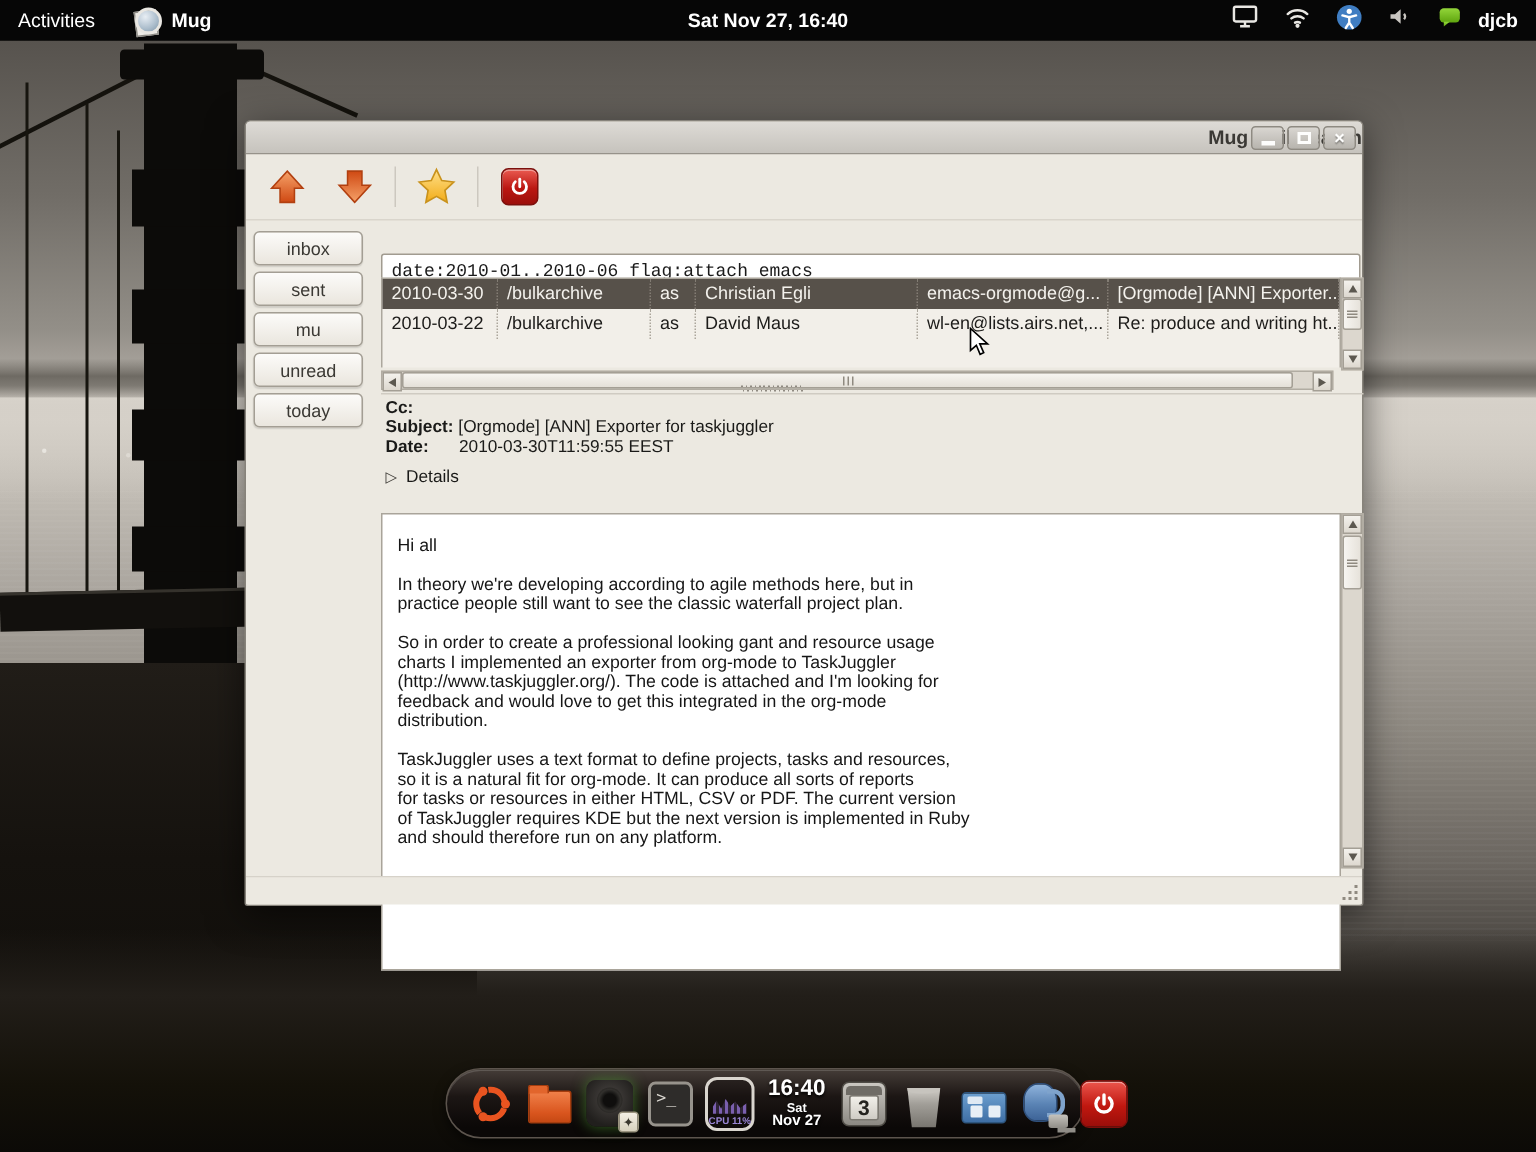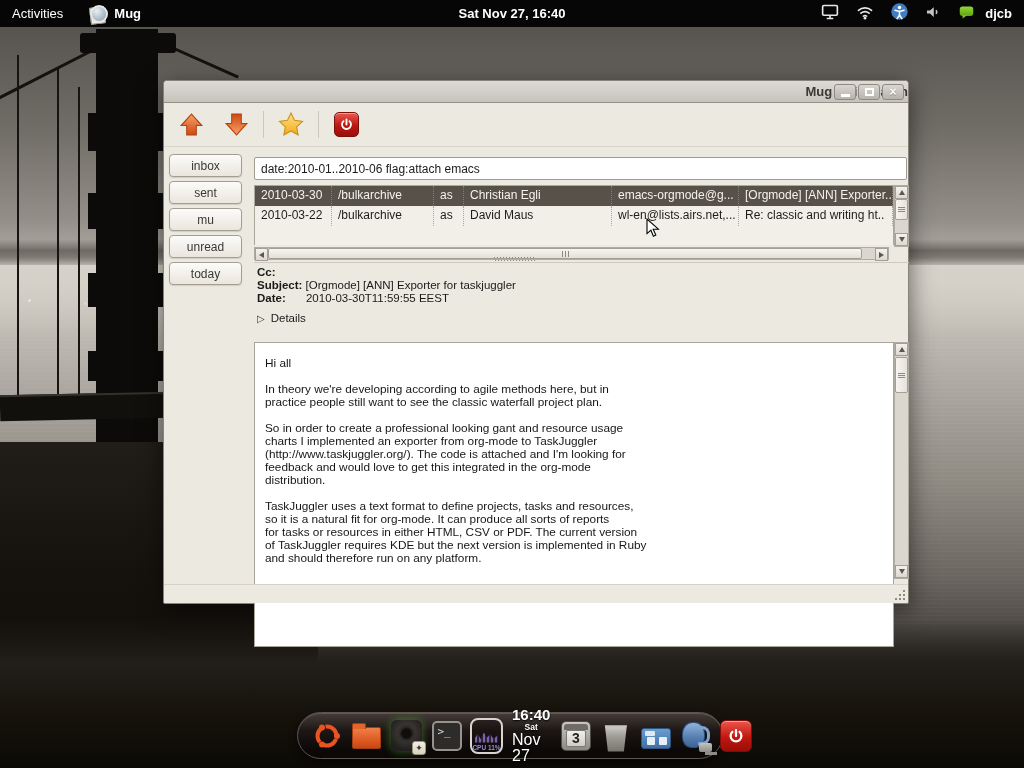--- a/index.html
+++ b/index.html
@@ -61,22 +61,22 @@
   .tbtn{width:36px;height:34px;display:flex;align-items:center;justify-content:center;border-radius:3px}
   .tsep{width:1px;height:27px;background:#ccc8bf}
   .pwrbtn{width:25px;height:25px;border-radius:5px;border:1px solid #7c100d;
     background:linear-gradient(180deg,#ea5a50,#bb1712 55%,#9c0f0b);display:flex;align-items:center;justify-content:center;
     box-shadow:inset 0 1px 0 rgba(255,255,255,.4)}
 
   .sbtn{position:absolute;left:5px;width:73px;height:23px;border:1px solid #a39e94;border-radius:4px;
     background:linear-gradient(180deg,#fcfbf9,#eae6de);font-size:12px;color:#3b3934;
     display:flex;align-items:center;justify-content:center;box-shadow:0 1px 1px rgba(0,0,0,.12)}
 
-  .entry{position:absolute;left:90px;top:76px;width:653px;height:23px;border:1px solid #a19b90;border-radius:2px;
-    background:#fff;font-size:12px;padding:4px 6px;font-family:Liberation Sans, sans-serif;color:#1b1b1b;outline:none}
+  .entry{position:absolute;left:90px;top:88px;width:653px;height:23px;border:1px solid #a19b90;border-radius:2px;
+    background:#fff;font-size:12px;padding:4px 6px;font-family:Liberation Mono, monospace;color:#1b1b1b;outline:none}
 
   .listwrap{position:absolute;left:90px;top:104px;width:640px;height:60px;background:#f2efe9;border:1px solid #aca79d;border-bottom:0}
   .lrow{display:flex;height:20px;font-size:12px}
   .lhead .lc{background:linear-gradient(180deg,#f0ede6,#e1ddd4);border-right:1px solid #c6c2b9;border-bottom:1px solid #b2ada4;color:#2e2c28;line-height:18px}
   .lc{padding-left:6px;overflow:hidden;white-space:nowrap;line-height:19px}
   .c0{width:77px}.c1w{width:102px}.c2w{width:30px}.c3w{width:148px}.c4w{width:127px}.c5w{width:154px}
   .ldata .lc{border-right:1px dotted #aba69c;color:#1d1c1a}
   .ldata.sel{background:#57514a}
   .ldata.sel .lc{color:#f4f2ed;border-right:1px dotted #837d74}
 
@@ -135,21 +135,21 @@
   .term{width:30px;height:30px;background:#2e2c2a;border:2px solid #97938c;border-radius:5px;
     font-family:"DejaVu Sans Mono",monospace;font-size:11px;color:#dcd9d3;padding:2px 0 0 4px}
   .cpu{width:34px;height:36px;border:2px solid #d9d5ce;border-radius:8px;position:relative;background:rgba(20,16,14,.4)}
   .cpu-bars{position:absolute;left:3px;right:3px;bottom:9px;height:11px;
     background:repeating-linear-gradient(90deg,#7a5fae 0 2px,rgba(122,95,174,.25) 2px 4px);
     clip-path:polygon(0 60%,12% 20%,25% 70%,38% 10%,52% 55%,66% 25%,80% 65%,100% 35%,100% 100%,0 100%)}
   .cpu-label{position:absolute;left:0;right:0;bottom:1px;text-align:center;font-size:6.5px;color:#9a86d6;font-weight:bold}
   .dclock{display:flex;flex-direction:column;align-items:center;color:#fff;line-height:1;text-shadow:0 1px 2px #000;margin:0 2px}
   .dtime{font-size:15px;font-weight:bold}
   .dday{font-size:8.5px;font-weight:bold;margin-top:1px}
-  .ddate{font-size:16px;font-weight:normal;margin-top:0}
+  .ddate{font-size:10px;font-weight:bold;margin-top:0}
   .cal{width:30px;height:30px;border-radius:5px;border:1px solid #4f4c46;background:linear-gradient(180deg,#cac7c1,#8c8983);position:relative;display:flex;align-items:center;justify-content:center}
   .cal::before{content:"";position:absolute;left:2px;top:2px;right:2px;height:6px;background:#6f6c66;border-radius:3px 3px 0 0}
   .calday{position:relative;font-size:14px;font-weight:bold;color:#24231f;background:linear-gradient(180deg,#f2f0ea,#cfccc5);
     border:1px solid #7b7871;border-radius:2px;padding:0 5px;margin-top:5px;line-height:15px}
   .trash{width:25px;height:29px;background:linear-gradient(180deg,#dcd9d3,#a19e98 45%,#77746e);
     clip-path:polygon(6% 10%,94% 10%,82% 100%,18% 100%);position:relative;margin-top:3px}
   .trash::before{content:"";position:absolute;left:1px;top:0;right:1px;height:6px;background:#c7c4be;border-radius:50%/60%}
   .panels{width:30px;height:21px;background:linear-gradient(180deg,#6b9ecf,#3f6fa5);border:1px solid #2e567f;border-radius:3px;position:relative;margin-top:6px}
   .panels::before{content:"";position:absolute;left:3px;top:2px;width:10px;height:5px;background:#dfe9f3;border-radius:1px}
   .panels::after{content:"";position:absolute;left:5px;bottom:3px;width:8px;height:8px;background:#e8eff6;border-radius:1px;box-shadow:12px 0 #e8eff6}
@@ -314,21 +314,21 @@
       <span class="lc c3w">Christian Egli</span>
       <span class="lc c4w">emacs-orgmode@g...</span>
       <span class="lc c5w">[Orgmode] [ANN] Exporter..</span>
     </div>
     <div class="lrow ldata">
       <span class="lc c0">2010-03-22</span>
       <span class="lc c1w">/bulkarchive</span>
       <span class="lc c2w">as</span>
       <span class="lc c3w">David Maus</span>
       <span class="lc c4w">wl-en@lists.airs.net,...</span>
-      <span class="lc c5w">Re: classic and writing ht..</span>
+      <span class="lc c5w">Re: produce and writing ht..</span>
     </div>
   </div>
 
   <div class="vscroll vs-list">
     <span class="stepper" style="top:0">
         <i class="tri-up"></i>
       </span>
     <span class="vthumb" style="top:13px;height:21px">
         <i></i>
         <i></i>

